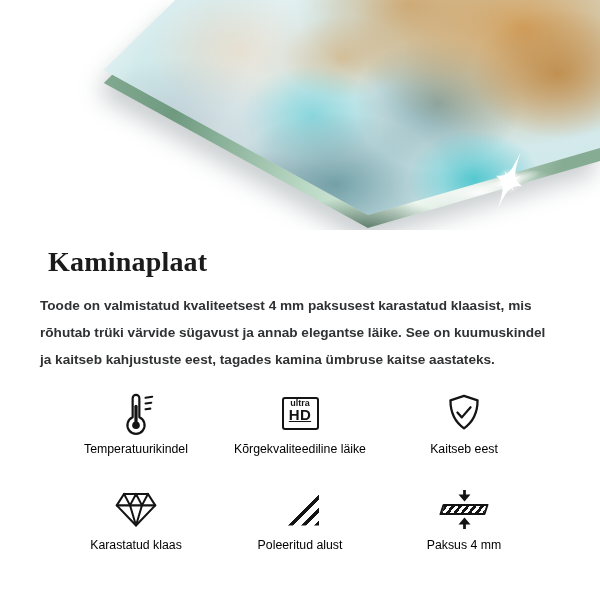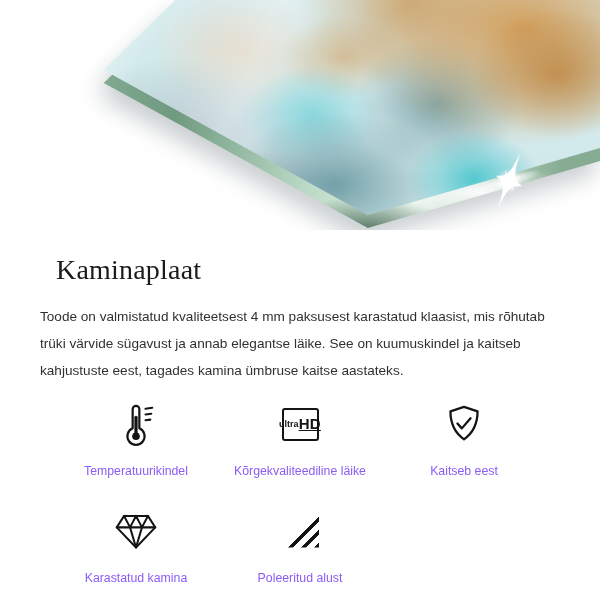--- a/index.html
+++ b/index.html
@@ -33,34 +33,34 @@
       linear-gradient(var(--art-base),#cfe7ea);}
   .glass-sheen{position:absolute;inset:0;pointer-events:none;
     clip-path:polygon(29.2% 0%,100% 0%,100% 64.3%,61.3% 93.5%,17.3% 30.4%);
     background:
       linear-gradient(115deg, rgba(255,255,255,.98) 5%, rgba(255,255,255,0) 24%),
       linear-gradient(295deg, rgba(255,255,255,0) 52%, rgba(255,255,255,.22) 60%, rgba(255,255,255,0) 69%);}
   .sparkle{position:absolute;left:463px;top:147px;width:92px;height:70px;pointer-events:none;}
 
   
   .content{padding:7px 40px 0;}
-  .heading{margin:16px;font-family:"Liberation Serif",serif;font-weight:400;
+  .heading{margin:8px;font-family:"Liberation Serif",serif;font-weight:700;
     font-size:28px;line-height:34px;color:var(--heading);letter-spacing:.2px;}
   .heading span{display:block;}
-  .body-text{margin:13px 0 8px;font-size:13.6px;line-height:27px;color:var(--body-text);max-width:534px;}
+  .body-text{margin:13px 0 8px;font-size:13.6px;line-height:27px;color:var(--body-text);max-width:534px;font-weight:bold;}
 
   
   .features{margin:17px 14px 0;display:grid;grid-template-columns:repeat(3,1fr);row-gap:30px;}
   .feature{display:flex;flex-direction:column;align-items:center;}
   .icon-box{height:46px;display:flex;align-items:center;justify-content:center;}
-  .feature-label{margin-top:17px;font-size:12.3px;color:#8b5cf6;}
+  .feature-label{margin-top:6px;font-size:12.3px;color:#000000;}
   .stroke-icon{stroke:var(--ink);fill:none;stroke-width:2.3;stroke-linecap:round;stroke-linejoin:round;}
 
   .uhd-box{width:37px;height:33px;border:2.5px solid var(--ink);border-radius:3px;
-    display:flex;align-items:center;justify-content:center;color:var(--ink);}
+    display:flex;flex-direction:column;align-items:center;color:var(--ink);}
   .uhd-top{font-size:9px;font-weight:700;line-height:9px;}
   .uhd-bottom{font-size:15px;font-weight:800;line-height:14px;letter-spacing:.3px;text-decoration:underline;}
 
   .stripes-tri{width:38px;height:33px;
     clip-path:polygon(0 100%,100% 0,100% 100%);
     background:repeating-linear-gradient(135deg,var(--ink) 0 3.6px,transparent 3.6px 9.2px);}
 
   .press-icon{display:flex;flex-direction:column;align-items:center;}
   .press-bar{width:46px;height:11px;border:2px solid var(--ink);border-radius:1px;
     transform:skewX(-18deg);margin:2px 0;
@@ -137,25 +137,41 @@
 
     <div class="feature">
       <div class="icon-box">
         <svg width="44" height="39" viewBox="0 0 48 42" class="stroke-icon" style="stroke-width:2.2">
           <path d="M11 4 H37 L45 16.5 L24 38.5 L3 16.5 Z"></path>
           <line x1="3" y1="16.5" x2="45" y2="16.5"></line>
           <path d="M11 4 L17.5 16.5 L24 4 L30.5 16.5 L37 4"></path>
           <path d="M17.5 16.5 L24 38.5 L30.5 16.5"></path>
         </svg>
       </div>
-      <span class="feature-label">Karastatud kamina</span>
+      <span class="feature-label">Karastatud klaas</span>
     </div>
 
     <div class="feature">
       <div class="icon-box">
         <div class="stripes-tri"></div>
       </div>
       <span class="feature-label">Poleeritud alust</span>
     </div>
 
+    <div class="feature">
+      <div class="icon-box">
+        <div class="press-icon">
+          <svg width="15" height="12" viewBox="0 0 16 13">
+            <line x1="8" y1="0" x2="8" y2="5.5" stroke="#141414" stroke-width="3"></line>
+            <polygon points="1.5,5 14.5,5 8,12.5" fill="#141414"></polygon>
+          </svg>
+          <div class="press-bar"></div>
+          <svg width="15" height="12" viewBox="0 0 16 13">
+            <polygon points="8,0.5 14.5,8 1.5,8" fill="#141414"></polygon>
+            <line x1="8" y1="7.5" x2="8" y2="13" stroke="#141414" stroke-width="3"></line>
+          </svg>
+        </div>
+      </div>
+      <span class="feature-label">Paksus 4 mm</span>
+    </div>
 
   </div>
 </div>
 
 </body></html>

